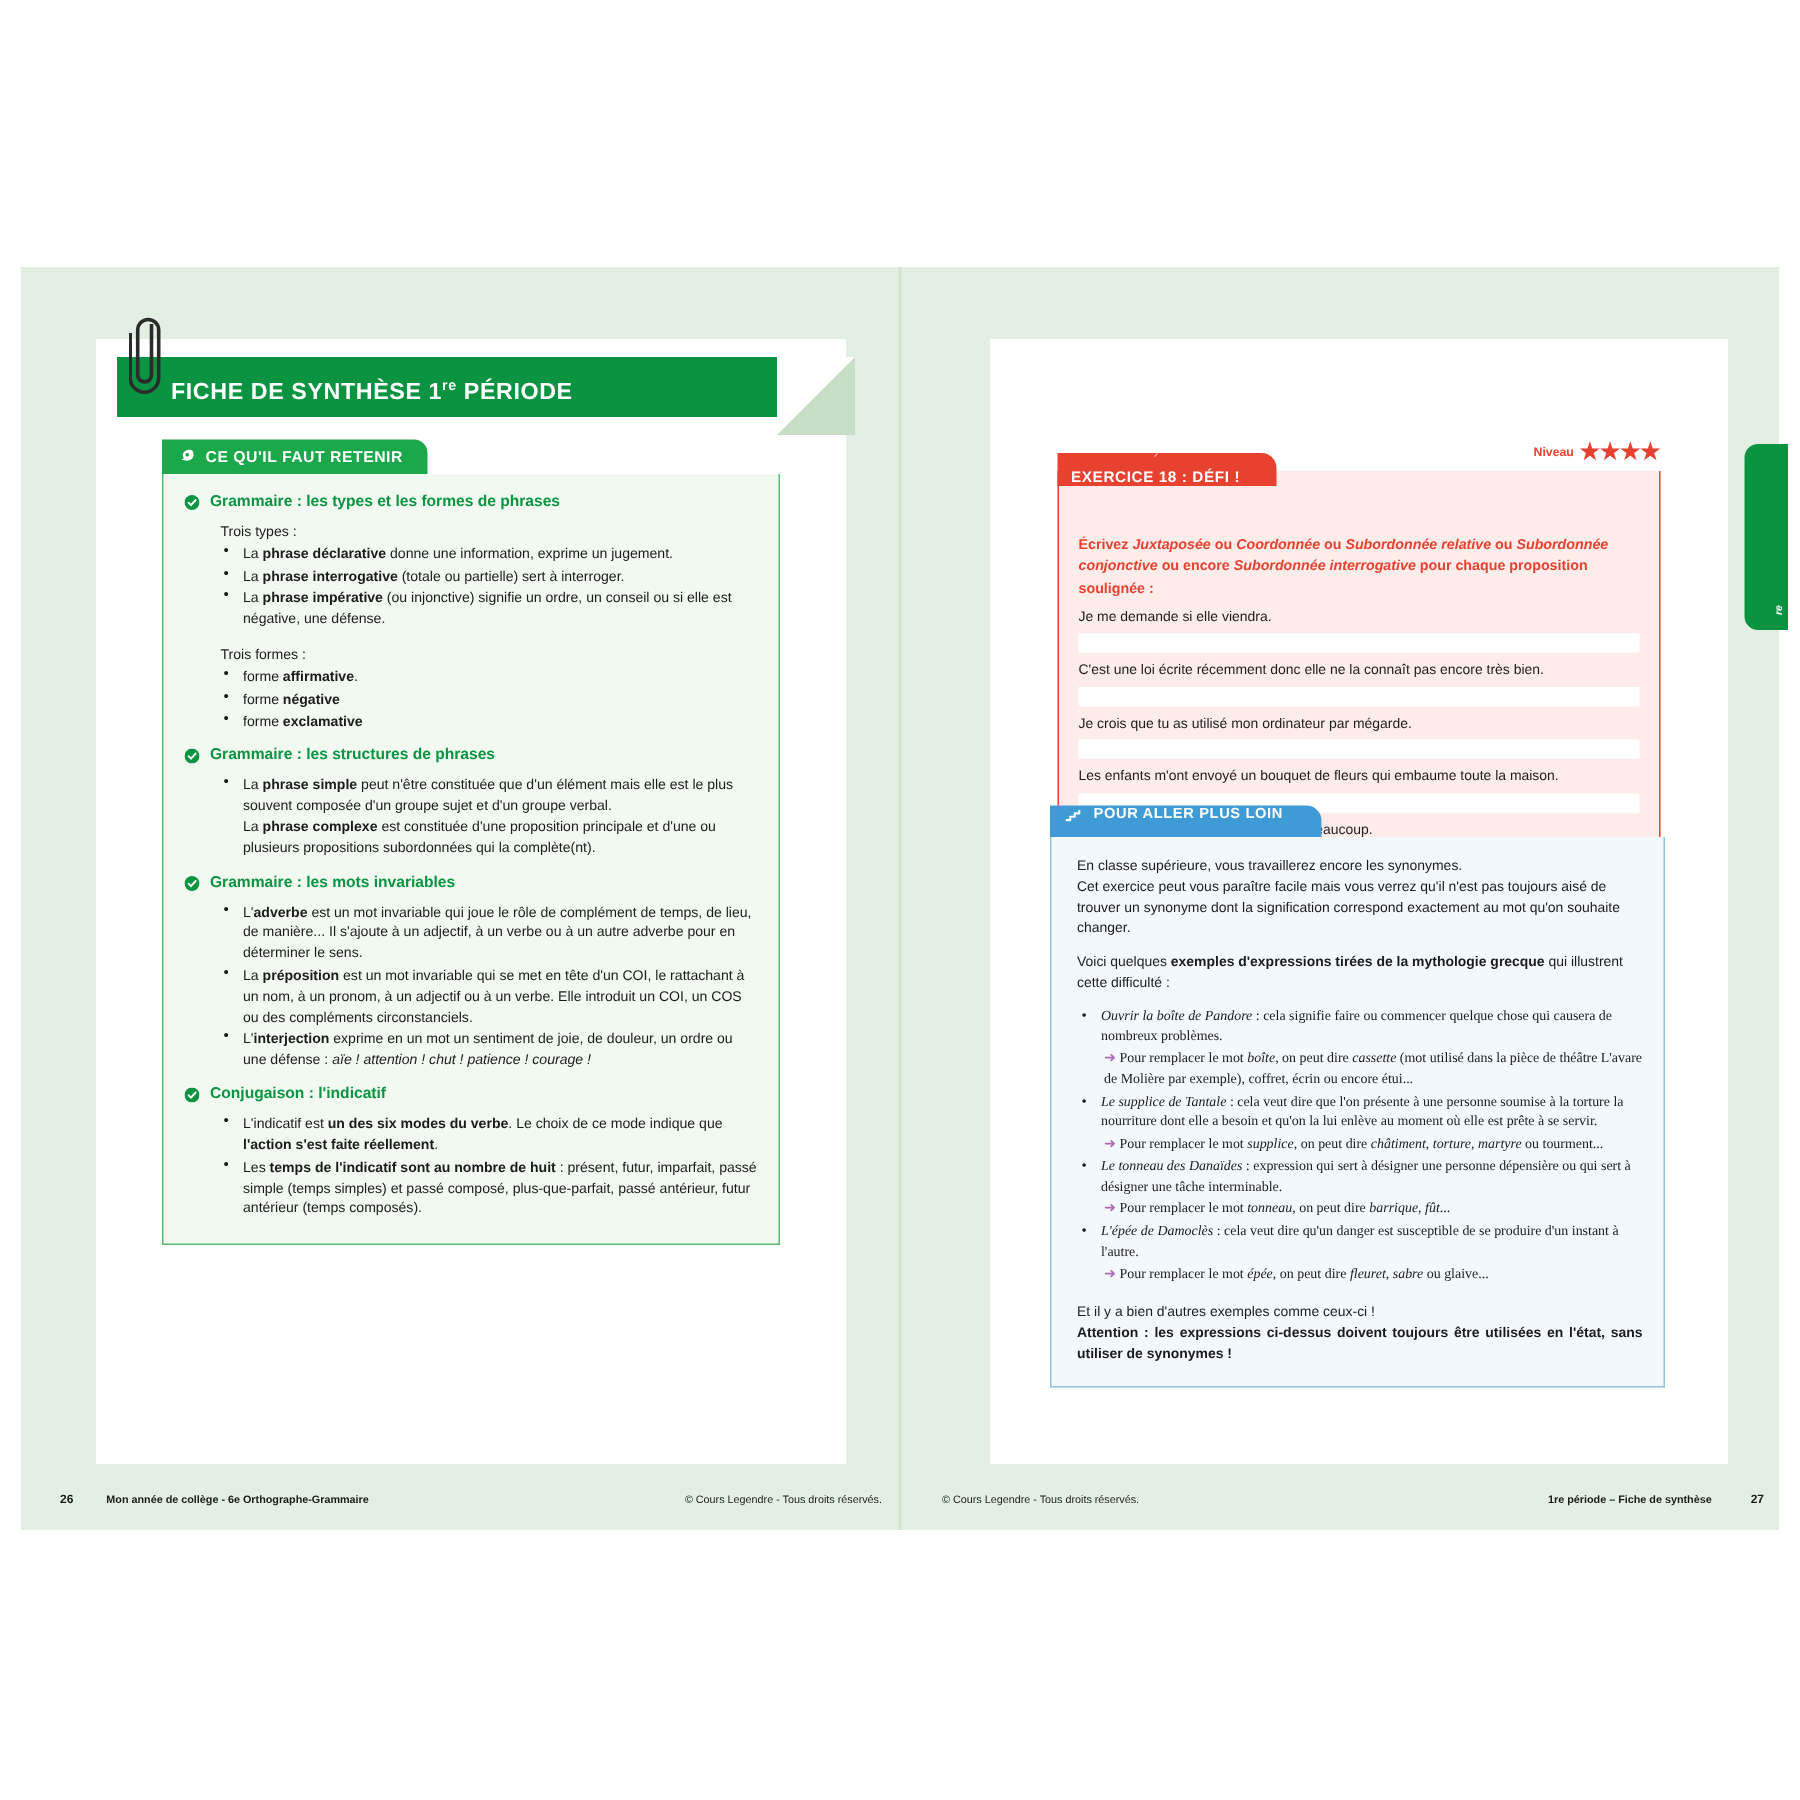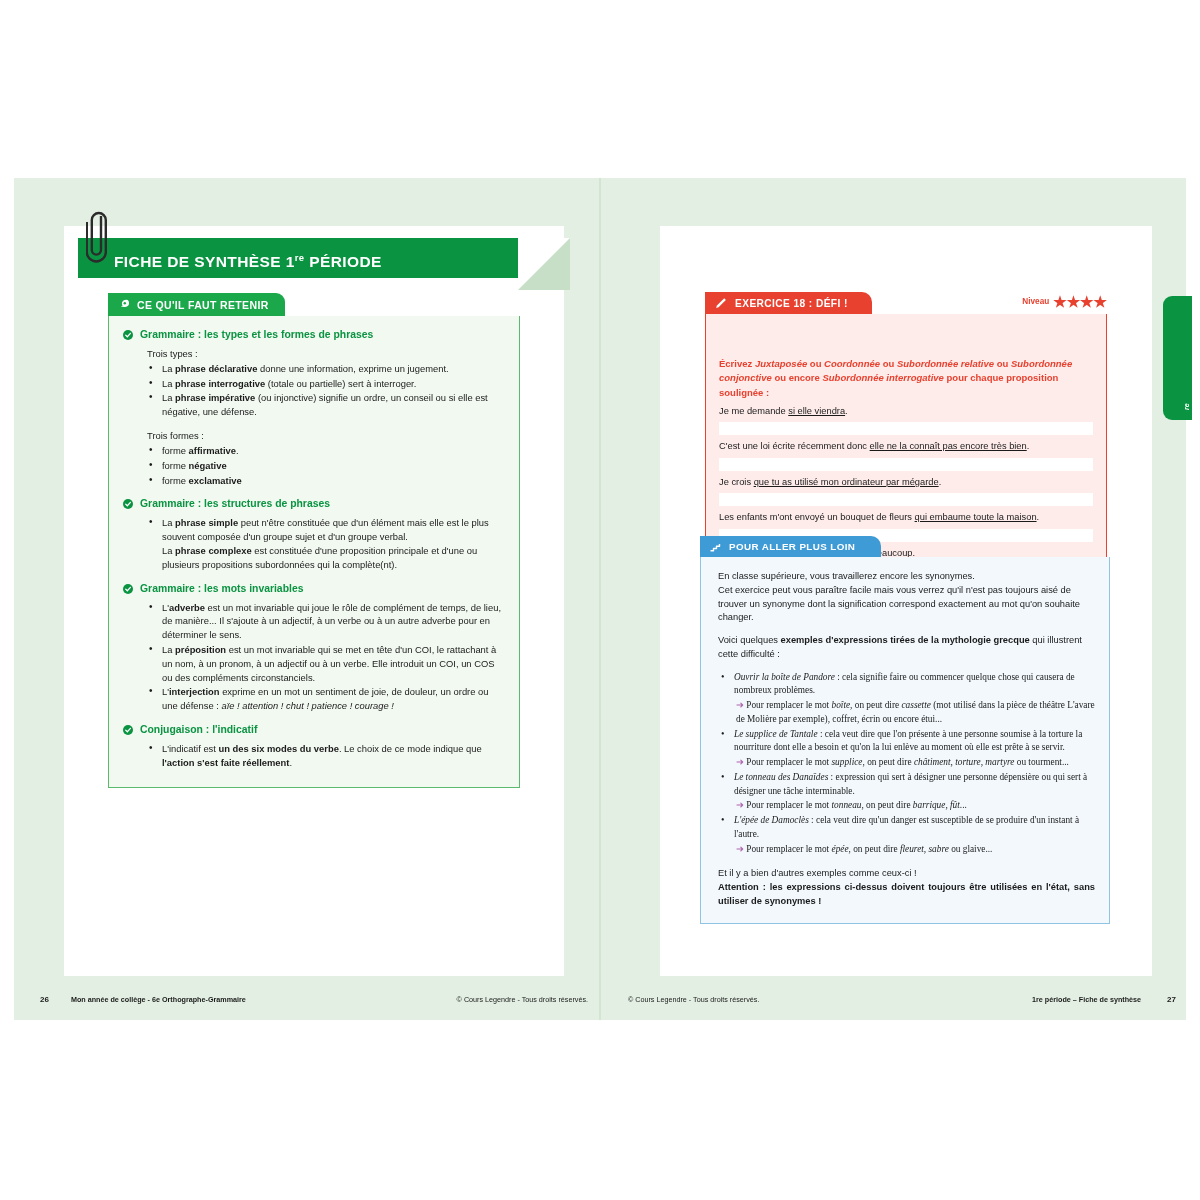--- a/index.html
+++ b/index.html
@@ -128,42 +128,43 @@
     display: inline-flex; align-items: center; gap: 8px;
     background: #e8412f;
     height: 22px;
     padding: 0 24px 0 9px;
     border-radius: 0 10px 0 0;
     color: #ffffff;
     font-size: 10.2px;
     font-weight: bold;
     letter-spacing: .4px;
     white-space: nowrap;
+    flex-direction: column;
   }
   .niveau {
     position: absolute; right: 0; top: 2px;
     display: flex; align-items: center; gap: 4px;
     color: #e8412f; font-size: 8.2px; font-weight: bold;
   }
   .stars { letter-spacing: 0px; font-size: 15px; line-height: 1; color: #e8412f; }
   .card-red {
     border: 1px solid #e8412f;
     border-top: none;
     background: #fdecea;
     padding: 11px 13px 12px 13px;
   }
   .ex-instr { color: #e8412f; font-size: 9.5px; font-weight: bold; line-height: 1.5; margin-top: 32px; }
   .ex-sent { color: #1b1b1b; font-size: 9.3px; line-height: 1.45; margin-top: 5px; }
-  .u { text-decoration: underline; }
+  .u { }
   .ans-line { height: 13px; background: #ffffff; margin-top: 4px; }
 
   
   .pl-wrap { position: absolute; left: 700px; top: 536px; width: 410px; z-index: 15; }
   .tab-blue {
-    display: inline-flex; align-items: center; gap: 8px;
+    display: inline-flex; gap: 8px;
     background: #3f9bd6;
     height: 21px;
     padding: 0 26px 0 9px;
     border-radius: 0 10px 0 0;
     color: #ffffff;
     font-size: 9.8px;
     font-weight: bold;
     letter-spacing: .4px;
     white-space: nowrap;
   }
@@ -312,20 +313,21 @@
       <div class="sec-head">
         <svg class="chk" width="10" height="10" viewBox="0 0 12 12">
           <circle cx="6" cy="6" r="6" fill="#0a9442"></circle>
           <path d="M3.2 6.1 L5.2 8.1 L8.9 4.0" fill="none" stroke="#ffffff" stroke-width="1.5" stroke-linecap="round"></path>
         </svg>
         <span>Conjugaison : l'indicatif</span>
       </div>
       <div class="sec-body">
         <ul class="bl">
           <li>L'indicatif est <b>un des six modes du verbe</b>. Le choix de ce mode indique que <b>l'action s'est faite réellement</b>.</li>
+          <li>Les <b>temps de l'indicatif sont au nombre de huit</b> : présent, futur, imparfait, passé simple (temps simples) et passé composé, plus-que-parfait, passé antérieur, futur antérieur (temps composés).</li>
         </ul>
       </div>
 
     </div>
   </div>
 
   <div class="ex-wrap">
     <div class="ex-headrow">
       <div class="tab-red">
         <svg width="13" height="13" viewBox="0 0 16 16">

